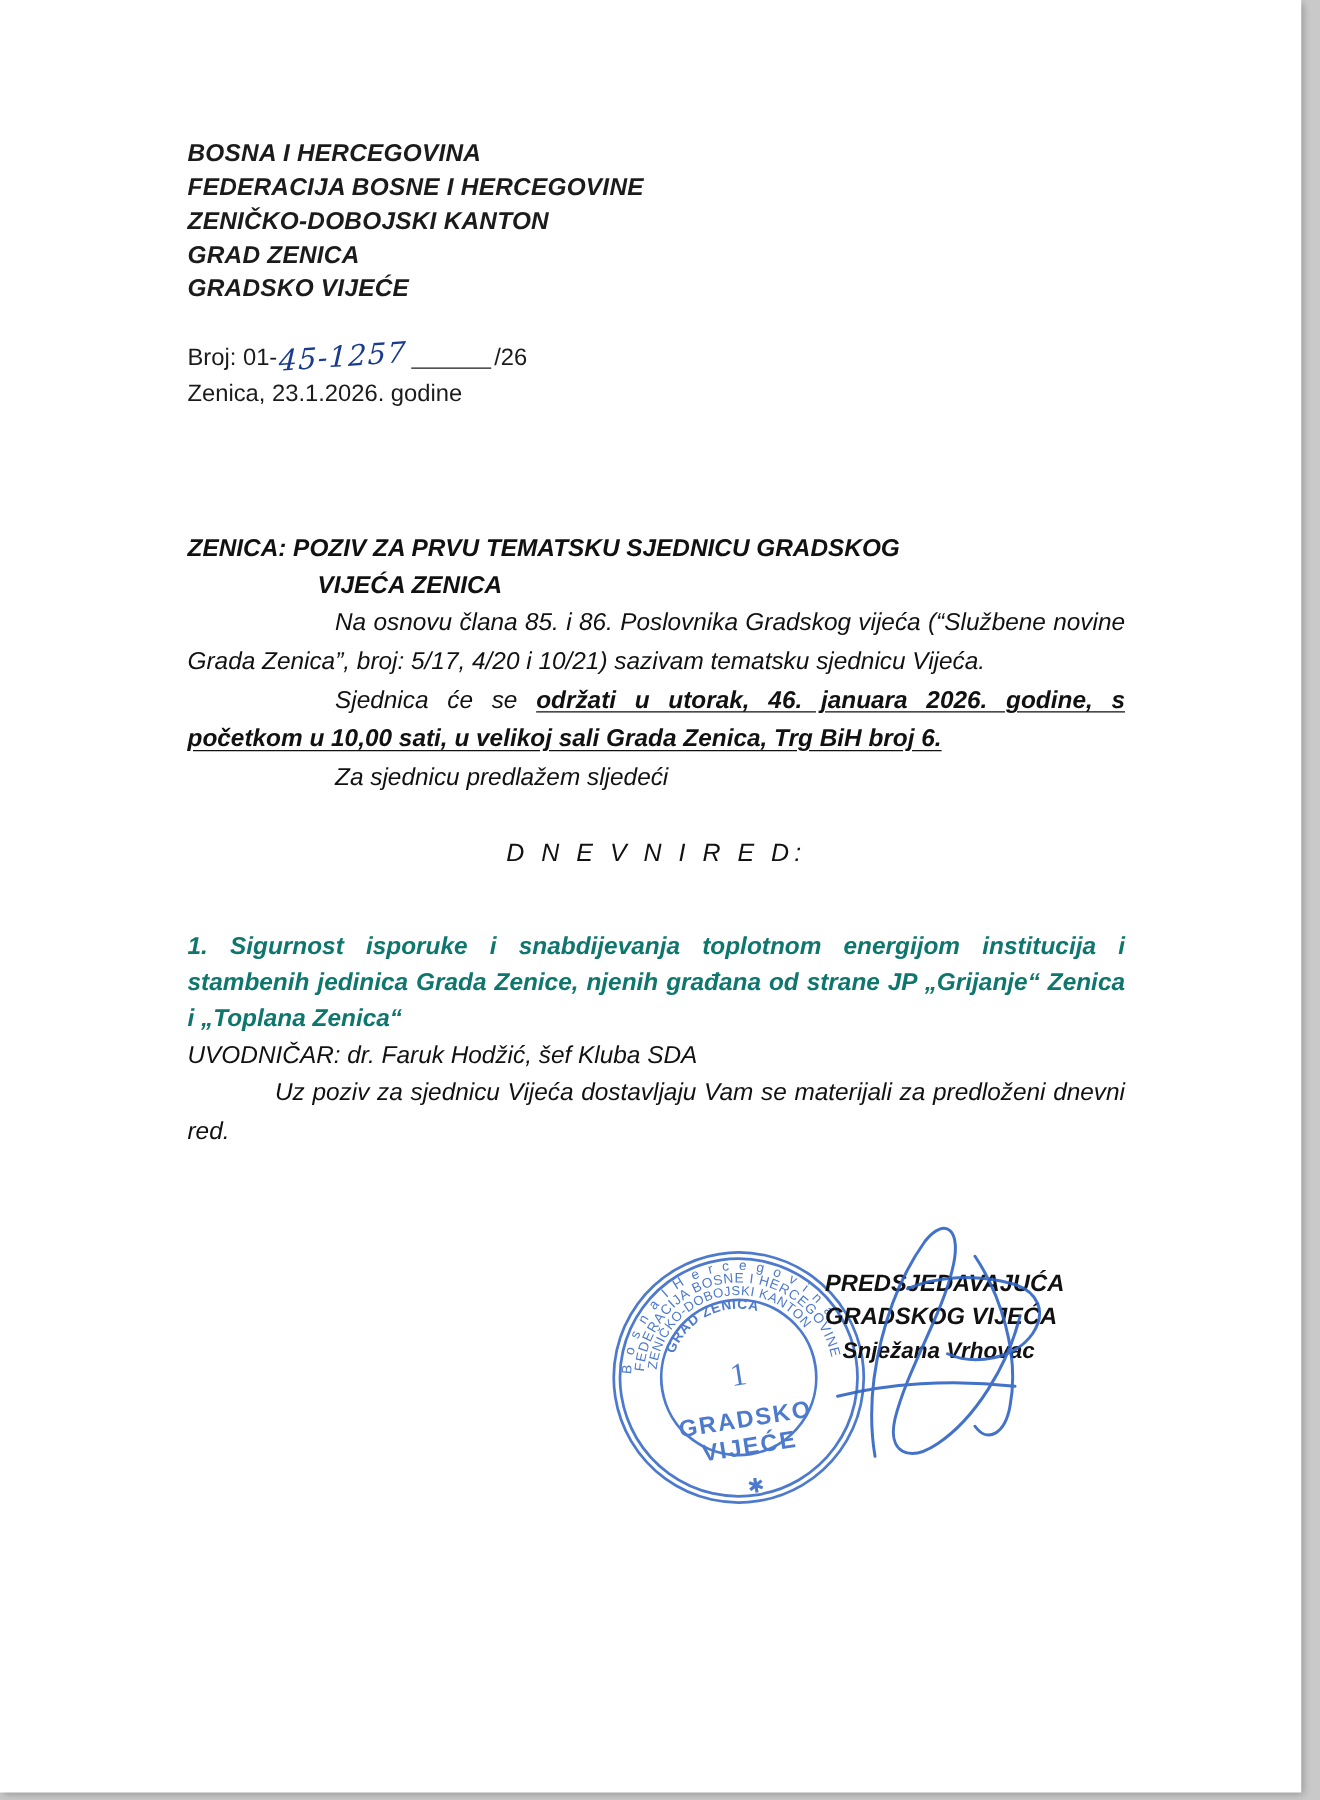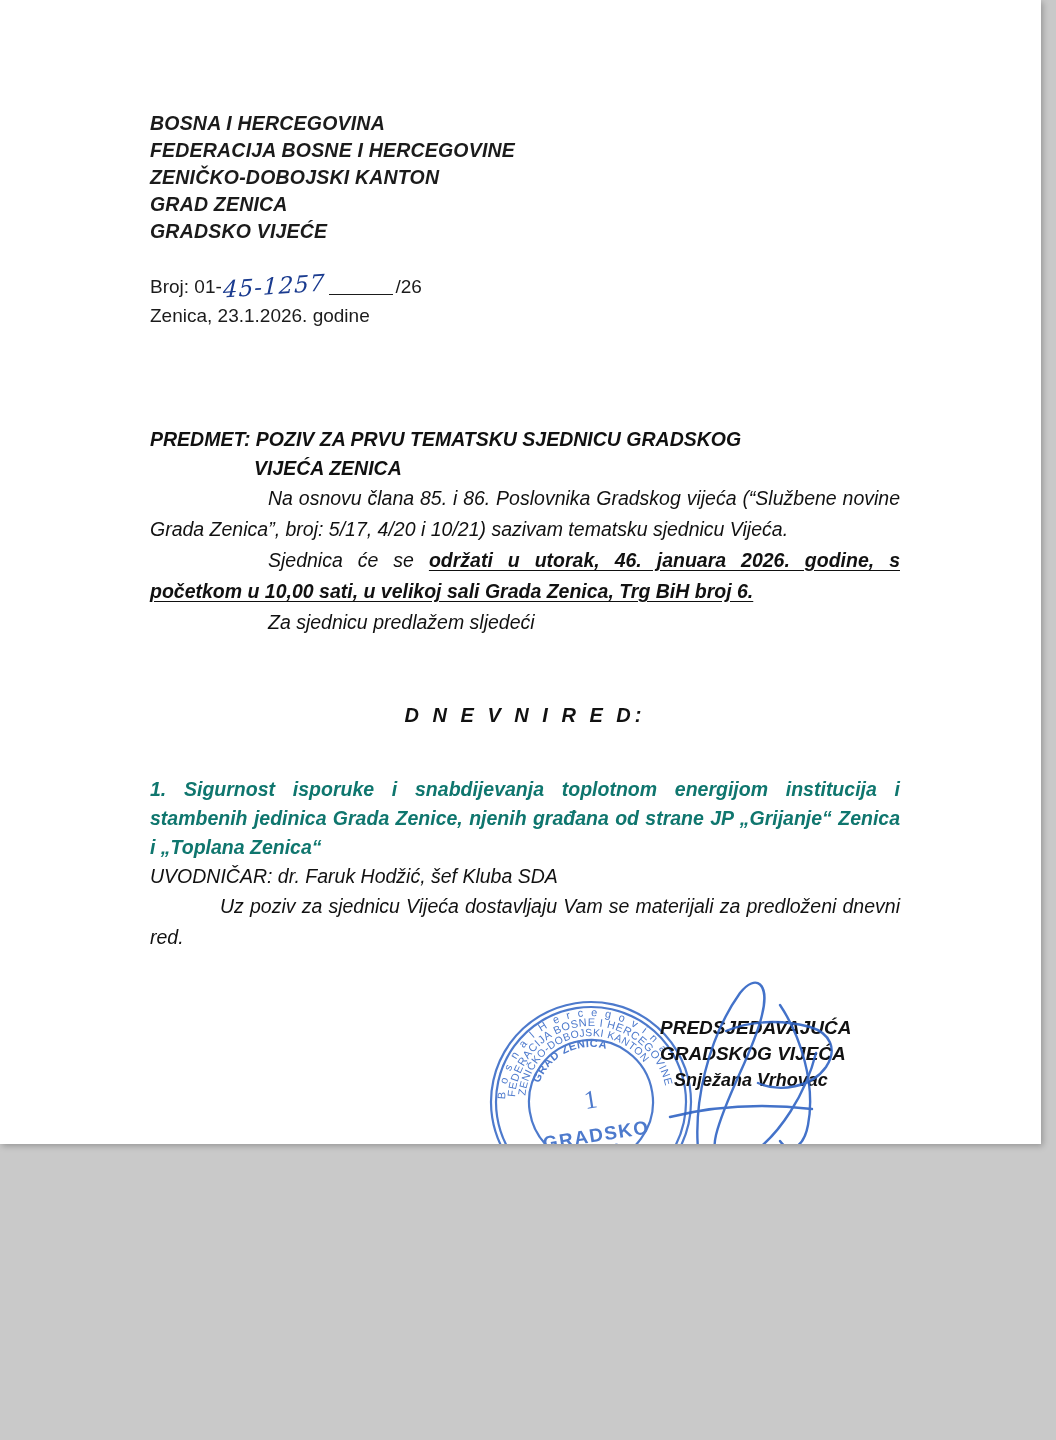--- a/index.html
+++ b/index.html
@@ -11,21 +11,21 @@
     width: 1056px;
     height: 1440px;
     overflow: hidden;
     font-family: "Liberation Sans", sans-serif;
   }
   .page {
     position: absolute;
     left: 0;
     top: 0;
     width: 1041px;
-    height: 1144px;
+    height: 1434px;
     background: #ffffff;
     box-shadow: 2px 2px 6px rgba(0,0,0,0.25);
     overflow: hidden;
   }
   .doc-body {
     position: absolute;
     left: 150px;
     top: 110px;
     width: 750px;
   }
@@ -93,24 +93,24 @@
   .par-intro { margin-top: 22px; text-indent: 118px; }
   .par-session { text-indent: 118px; }
   .u-bold {
     font-weight: bold;
     text-decoration: underline;
     text-underline-offset: 3px;
   }
   .par-proposal { margin-top: 28px; text-indent: 118px; }
 
   .agenda-heading {
-    margin-top: 66px;
+    margin-top: 34px;
     text-align: center;
     font-style: italic;
-    font-weight: bold;
+    font-weight: normal;
     font-size: 20px;
     letter-spacing: 4px;
     color: #111;
   }
 
   .agenda-item {
     margin-top: 48px;
     font-style: italic;
     font-weight: bold;
     font-size: 19.5px;
@@ -188,21 +188,21 @@
       <div class="ref-line">
         <span>Broj: 01-</span>
         <span class="ref-handwritten">45-1257</span>
         <span class="ref-rule"></span>
         <span>/26</span>
       </div>
       <div class="ref-date">Zenica, 23.1.2026. godine</div>
     </div>
 
     <div class="subject">
-      <div>PREDMET: POZIV ZA PRVU TEMATSKU SJEDNICU  GRADSKOG</div>
+      <div>ZENICA: POZIV ZA PRVU TEMATSKU SJEDNICU  GRADSKOG</div>
       <div class="subject-second">VIJEĆA ZENICA</div>
     </div>
 
     <p class="body-par par-intro">Na osnovu člana 85. i 86. Poslovnika Gradskog vijeća (“Službene novine Grada Zenica”, broj: 5/17, 4/20 i 10/21) sazivam tematsku sjednicu Vijeća.</p>
 
     <p class="body-par par-session"><span>Sjednica će se </span><span class="u-bold">održati u utorak, 46. januara 2026. godine, s početkom u 10,00 sati, u velikoj sali Grada Zenica, Trg BiH broj 6.</span></p>
 
     <p class="body-par par-proposal">Za sjednicu predlažem sljedeći</p>
 
     <div class="agenda-heading">D N E V N I   R E D:</div>

